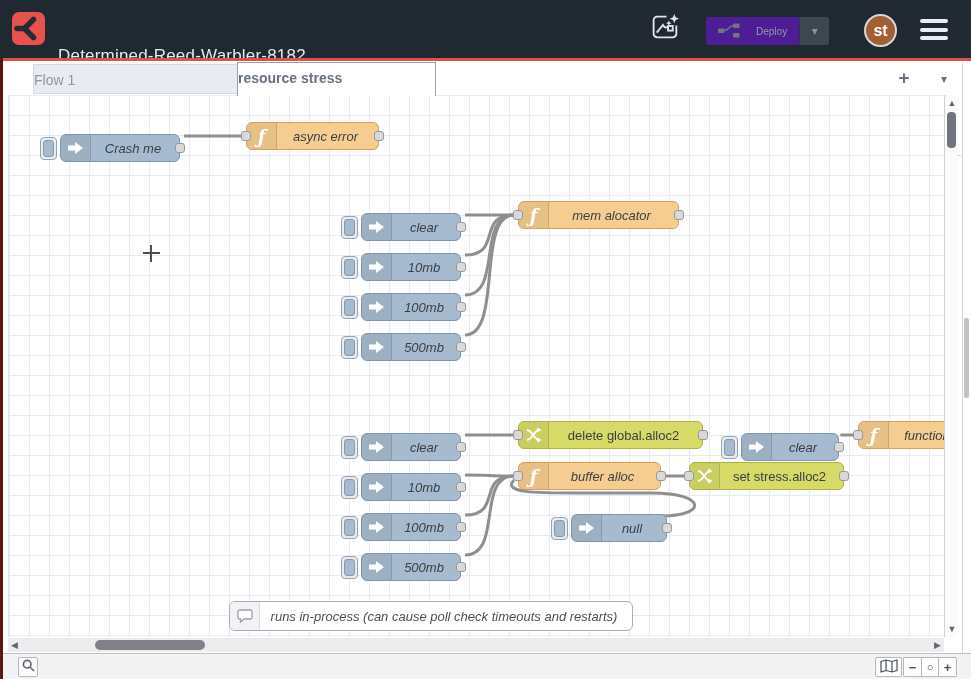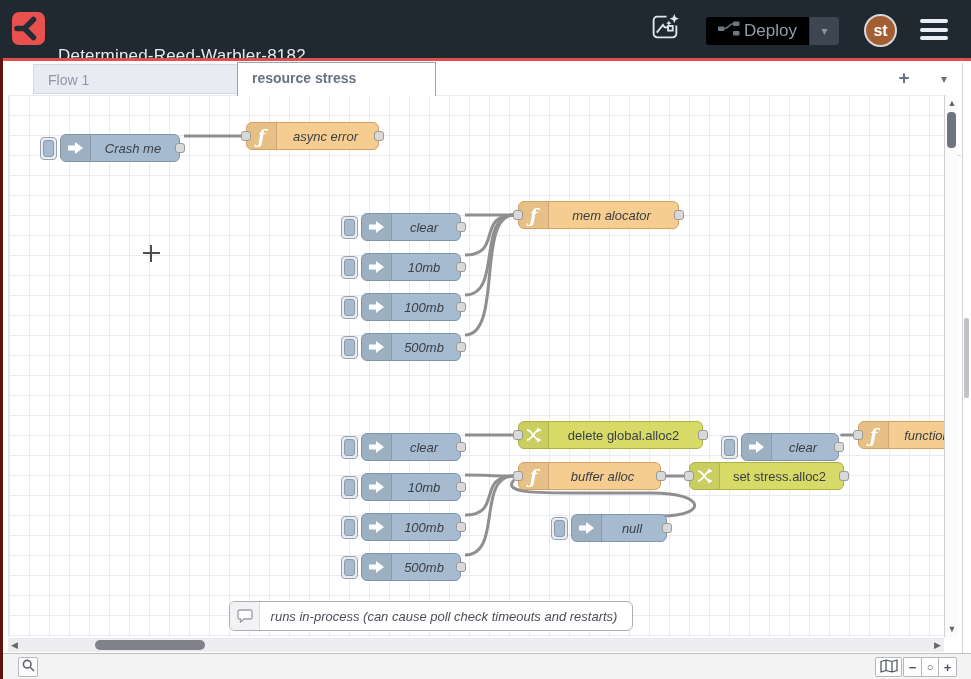--- a/index.html
+++ b/index.html
@@ -7,37 +7,37 @@
               font-family:"Liberation Sans", sans-serif; }
   .window { position:relative; width:971px; height:679px; background:#fff; overflow:hidden; }
 
   
   .header { position:absolute; left:0; top:0; width:971px; height:58px; background:#202832; }
   .logo { position:absolute; left:12px; top:12px; width:33px; height:33px; }
   .title { position:absolute; left:58px; top:0; height:58px; display:flex; align-items:center;
            color:#e6eaf0; font-size:17px; letter-spacing:.2px;margin-top:27px; }
   .ai-btn { position:absolute; left:648px; top:12px; width:34px; height:34px; background:none; border:none; cursor:pointer; }
   .deploy-group { position:absolute; left:706px; top:17px; height:28px; display:flex; border-radius:3px; overflow:hidden; }
-  .deploy-main { display:flex; align-items:center; gap:4px; padding:0 12px; background:#000000; border:none;
-                 color:#949ca7; font-size:17px; font-family:inherit; cursor:pointer; }
+  .deploy-main { display:flex; align-items:center; gap:16px; padding:0 12px; background:#4c1d95; border:none;
+                 color:#949ca7; font-size:10px; font-family:inherit; cursor:pointer; }
   .deploy-caret { width:30px; background:#3e4651; border:none; border-left:1px solid #2e3640;
                   color:#8a929d; font-size:12px; cursor:pointer; }
   .avatar { position:absolute; left:864px; top:14px; width:33px; height:33px; border-radius:50%;
             background:#a15f33; border:2px solid #d9d9d9; color:#fff; font-weight:bold; font-size:16px;
             display:flex; align-items:center; justify-content:center; cursor:pointer; }
   .hamburger { position:absolute; left:920px; top:19px; width:28px; height:21px; background:none; border:none;
                display:flex; flex-direction:column; justify-content:space-between; cursor:pointer; }
   .hamburger i { display:block; width:28px; height:4px; border-radius:2px; background:#e9eef5; }
   .redline { position:absolute; left:0; top:58px; width:971px; height:3px; background:#e0504b; }
   .left-edge { position:absolute; left:0; top:58px; width:3px; height:621px; background:#5c1511; }
 
   
   .tabbar { position:absolute; left:3px; top:61px; width:968px; height:34px; background:#fff; }
   .tabbar-underline { position:absolute; left:5px; right:10px; top:94px; height:1px; background:#cfd1da; }
-  .tab { position:absolute; font-size:14px; line-height:31px; padding-left:14px; cursor:pointer; }
+  .tab { position:absolute; font-size:14px; line-height:31px; cursor:pointer; }
   .tab.inactive { left:30px; top:3px; width:205px; height:30px; background:#eaeaf3;
                   border:1px solid #d8d8e2; color:#8e97a8; }
   .tab.active { left:234px; top:1px; width:199px; height:34px; background:#fff; z-index:3;
                 border:1px solid #9aa2ae; border-bottom:none; color:#68727f; font-weight:bold; }
   .tab-add { position:absolute; right:55px; top:5px; width:24px; height:24px; background:none; border:none;
              color:#6a7480; font-size:19px; font-weight:bold; cursor:pointer; }
   .tab-menu { position:absolute; right:17px; top:9px; width:20px; height:18px; background:none; border:none;
               color:#6a7480; font-size:12px; cursor:pointer; }
 
   

